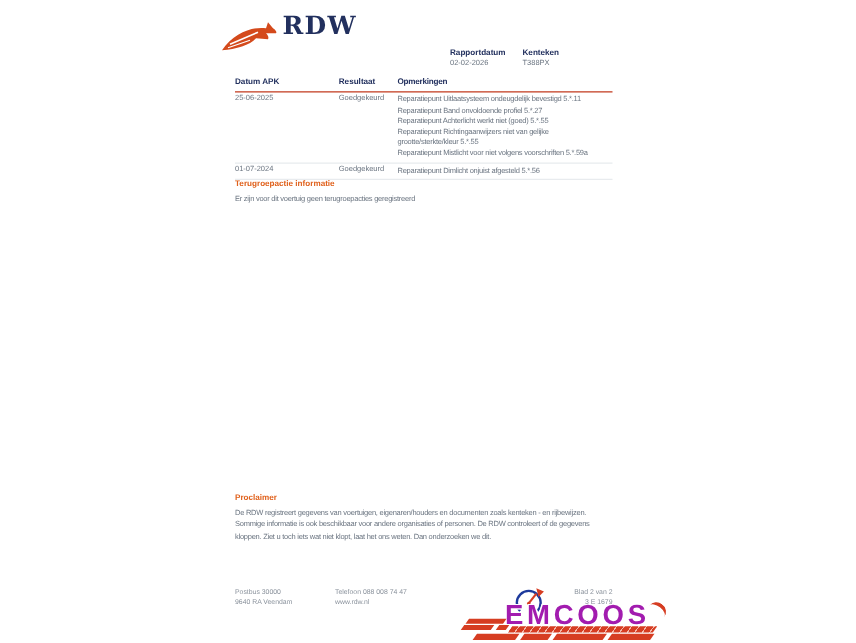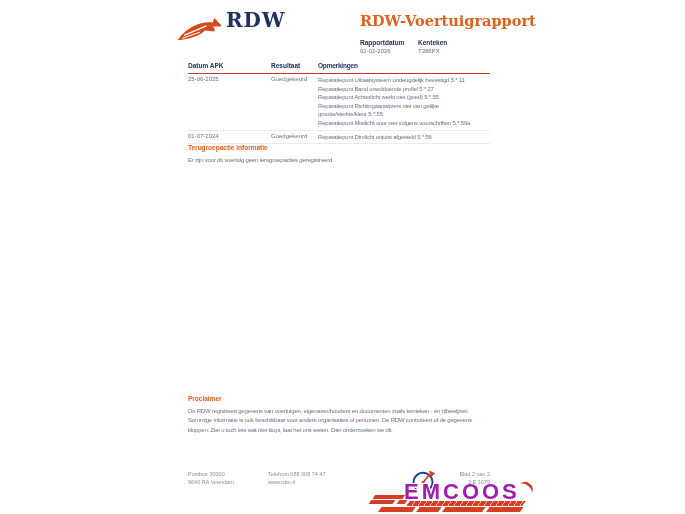--- a/index.html
+++ b/index.html
@@ -62,21 +62,20 @@
 <div class="page">
 
   <span class="logo-wing">
     <svg viewBox="0 0 60 36" width="48" height="30">
       <path d="M2 32 C14 14 34 8 46 10 L48 4 L53 10 C56 12 57 14 56 15 L46 15 C48 17 49 19 48 21 L36 20 C30 27 16 31 2 32 Z" fill="#d44a1c"></path>
       <path d="M10 26 L38 14" stroke="#ffffff" stroke-width="1.6" fill="none"></path>
       <path d="M8 29.5 L30 22" stroke="#ffffff" stroke-width="1.2" fill="none"></path>
     </svg>
   </span>
   <div class="logo-text">RDW</div>
-  <div class="doc-title">RDW-Voertuigrapport</div>
 
   <div class="meta">
     <div class="meta-block">
       <div class="meta-label">Rapportdatum</div>
       <div class="meta-value">02-02-2026</div>
     </div>
     <div class="meta-block">
       <div class="meta-label">Kenteken</div>
       <div class="meta-value">T388PX</div>
     </div>

